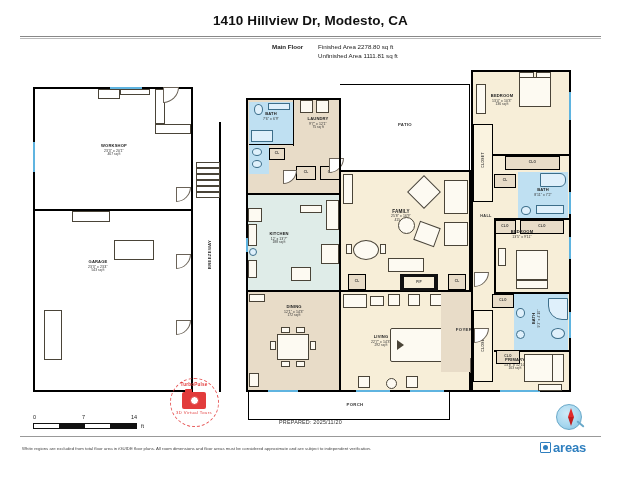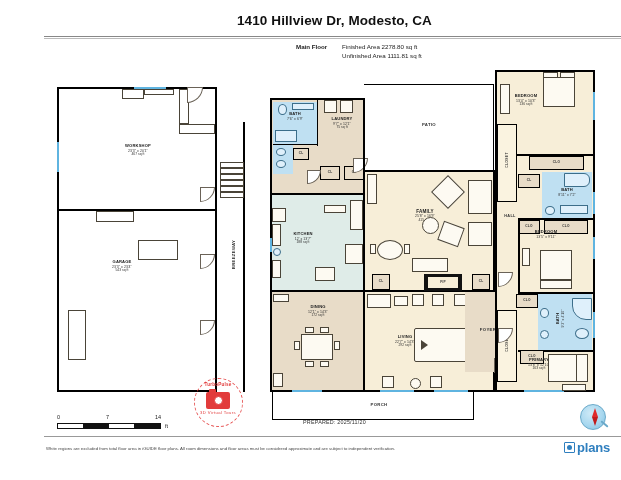--- a/index.html
+++ b/index.html
@@ -1,18 +1,18 @@
 <!DOCTYPE html>
 <html><head>
 <meta charset="utf-8">
 <style>
   html,body{margin:0;padding:0;background:#ffffff;}
   body{width:621px;height:480px;overflow:hidden;
        font-family:"Liberation Sans","DejaVu Sans",sans-serif;color:#1a1a1a;}
-  #page{position:relative;width:541px;height:480px;background:#fff;margin-left:24px;}
+  #page{position:relative;width:541px;height:480px;background:#fff;}
 
   
   .title{position:absolute;left:0;top:13px;width:621px;text-align:center;
          font-size:13.5px;font-weight:bold;letter-spacing:.1px;color:#111;}
   .hdr-rule{position:absolute;left:20px;top:36px;width:581px;height:1px;background:#888;}
   .hdr-rule2{position:absolute;left:20px;top:38px;width:581px;height:1px;background:#bbb;}
   .floorinfo{position:absolute;left:272px;top:42px;width:330px;font-size:6.2px;line-height:9px;color:#222;}
   .floorinfo .fl{display:inline-block;width:46px;font-weight:bold;vertical-align:top;}
   .floorinfo .fa{display:inline-block;}
 
@@ -435,16 +435,16 @@
     <div class="circ"></div>
     <div class="nd"></div>
     <div class="nu"></div>
     <div class="handle"></div>
   </div>
 
   <div class="foot-rule"></div>
   <div class="disclaimer">White regions are excluded from total floor area in iGUIDE floor plans. All room dimensions and floor areas must be considered approximate and are subject to independent verification.</div>
   <div id="ig">
     <div class="mark"></div>
-    <div class="txt">plans</div>
+    <div class="txt">areas</div>
   </div>
 
 </div>
 
 </body></html>

